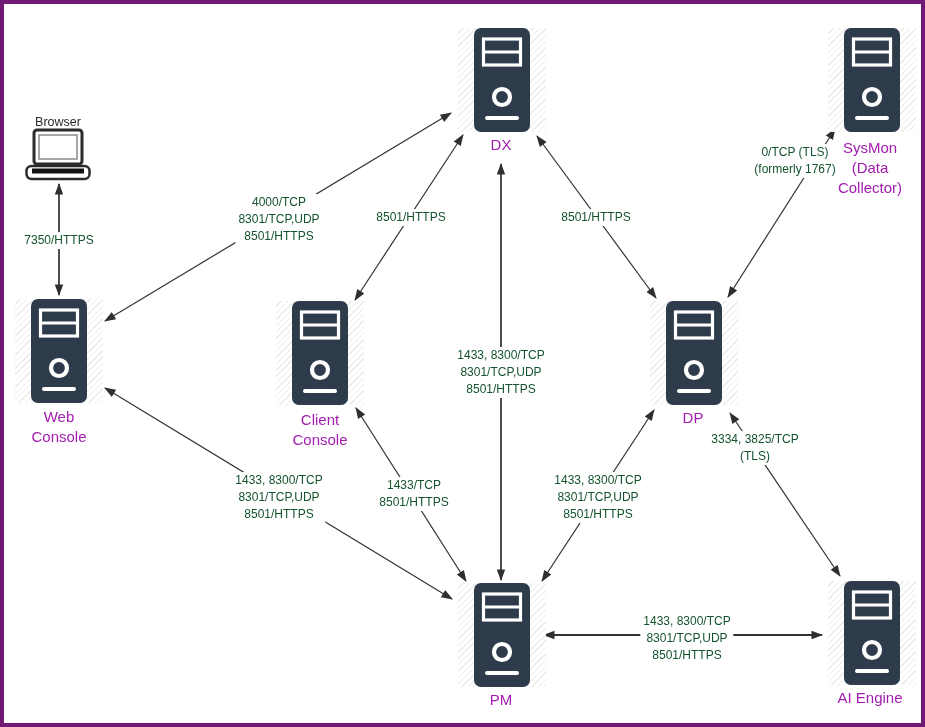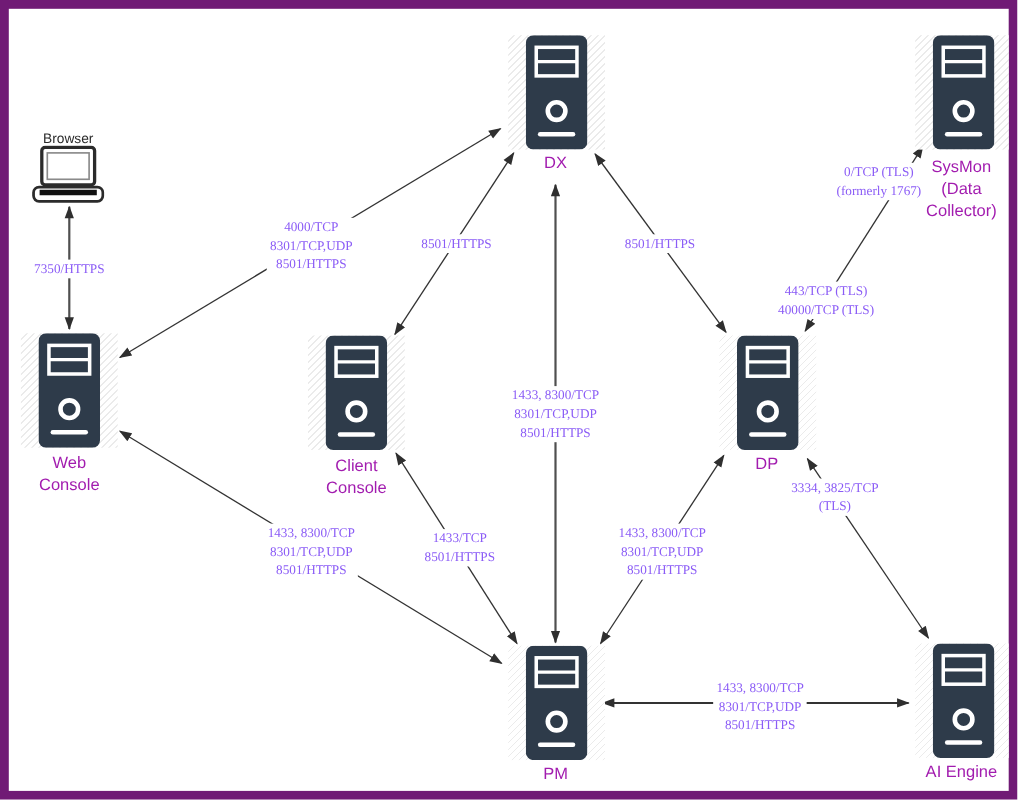--- a/index.html
+++ b/index.html
@@ -1,39 +1,39 @@
 <!DOCTYPE html>
 <html><head>
 <meta charset="utf-8">
 <style>
   html,body{margin:0;padding:0;background:#fff;}
   .canvas{
     position:relative;width:925px;height:727px;box-sizing:border-box;
-    border:8px solid #701a75;background:#ffffff;overflow:hidden;
+    border:4px solid #701a75;background:#ffffff;overflow:hidden;
     font-family:"Liberation Sans", sans-serif;color:#1f1f1f;
   }
   .lines-layer{position:absolute;left:0;top:0;z-index:1;}
   .lines-layer line{stroke:#333;stroke-width:1.2;}
   .lines-layer line.thick{stroke:#4f4f4f;stroke-width:2;}
   .lines-layer line.med{stroke:#333;stroke-width:1.8;}
   .node{position:absolute;z-index:2;}
   .hatch{
     position:absolute;width:88px;height:104px;
     display:flex;align-items:center;justify-content:center;
     background:repeating-linear-gradient(135deg,#ffffff 0px,#ffffff 3.5px,#ebebeb 3.5px,#ebebeb 4.5px);
   }
   .node-label{
     position:absolute;transform:translateX(-50%);white-space:nowrap;
     font-size:15px;line-height:20px;text-align:center;color:#a21caf;z-index:3;
   }
   .browser-label{font-size:12.5px;color:#2b2b2b;}
   .edge-label{
     position:absolute;transform:translateX(-50%);background:#ffffff;
     font-size:12px;line-height:17px;text-align:center;white-space:nowrap;
-    padding:0 3px;z-index:2;color:#8b5cf6;font-family:Liberation Serif, serif;
+    padding:0 3px;z-index:2;color:#14532d;
   }
 </style>
 </head>
 <body>
 
 <div class="canvas">
 
   <svg class="lines-layer" width="925" height="727">
     <defs>
       <marker id="aE" viewBox="0 0 11 10" refX="10" refY="5" markerWidth="12" markerHeight="10.5" orient="auto" markerUnits="userSpaceOnUse">
@@ -206,24 +206,20 @@
     <div>1433, 8300/TCP</div>
     <div>8301/TCP,UDP</div>
     <div>8501/HTTPS</div>
   </div>
 
   <div class="edge-label" style="left:791px;top:140px">
     <div>0/TCP (TLS)</div>
     <div>(formerly 1767)</div>
   </div>
 
-  <div class="edge-label" style="left:743px;top:248px">
-    <div>443/TCP (TLS)</div>
-    <div>40000/TCP (TLS)</div>
-  </div>
 
   <div class="edge-label" style="left:751px;top:427px">
     <div>3334, 3825/TCP</div>
     <div>(TLS)</div>
   </div>
 
 
   <div class="edge-label" style="left:683px;top:609px">
     <div>1433, 8300/TCP</div>
     <div>8301/TCP,UDP</div>

